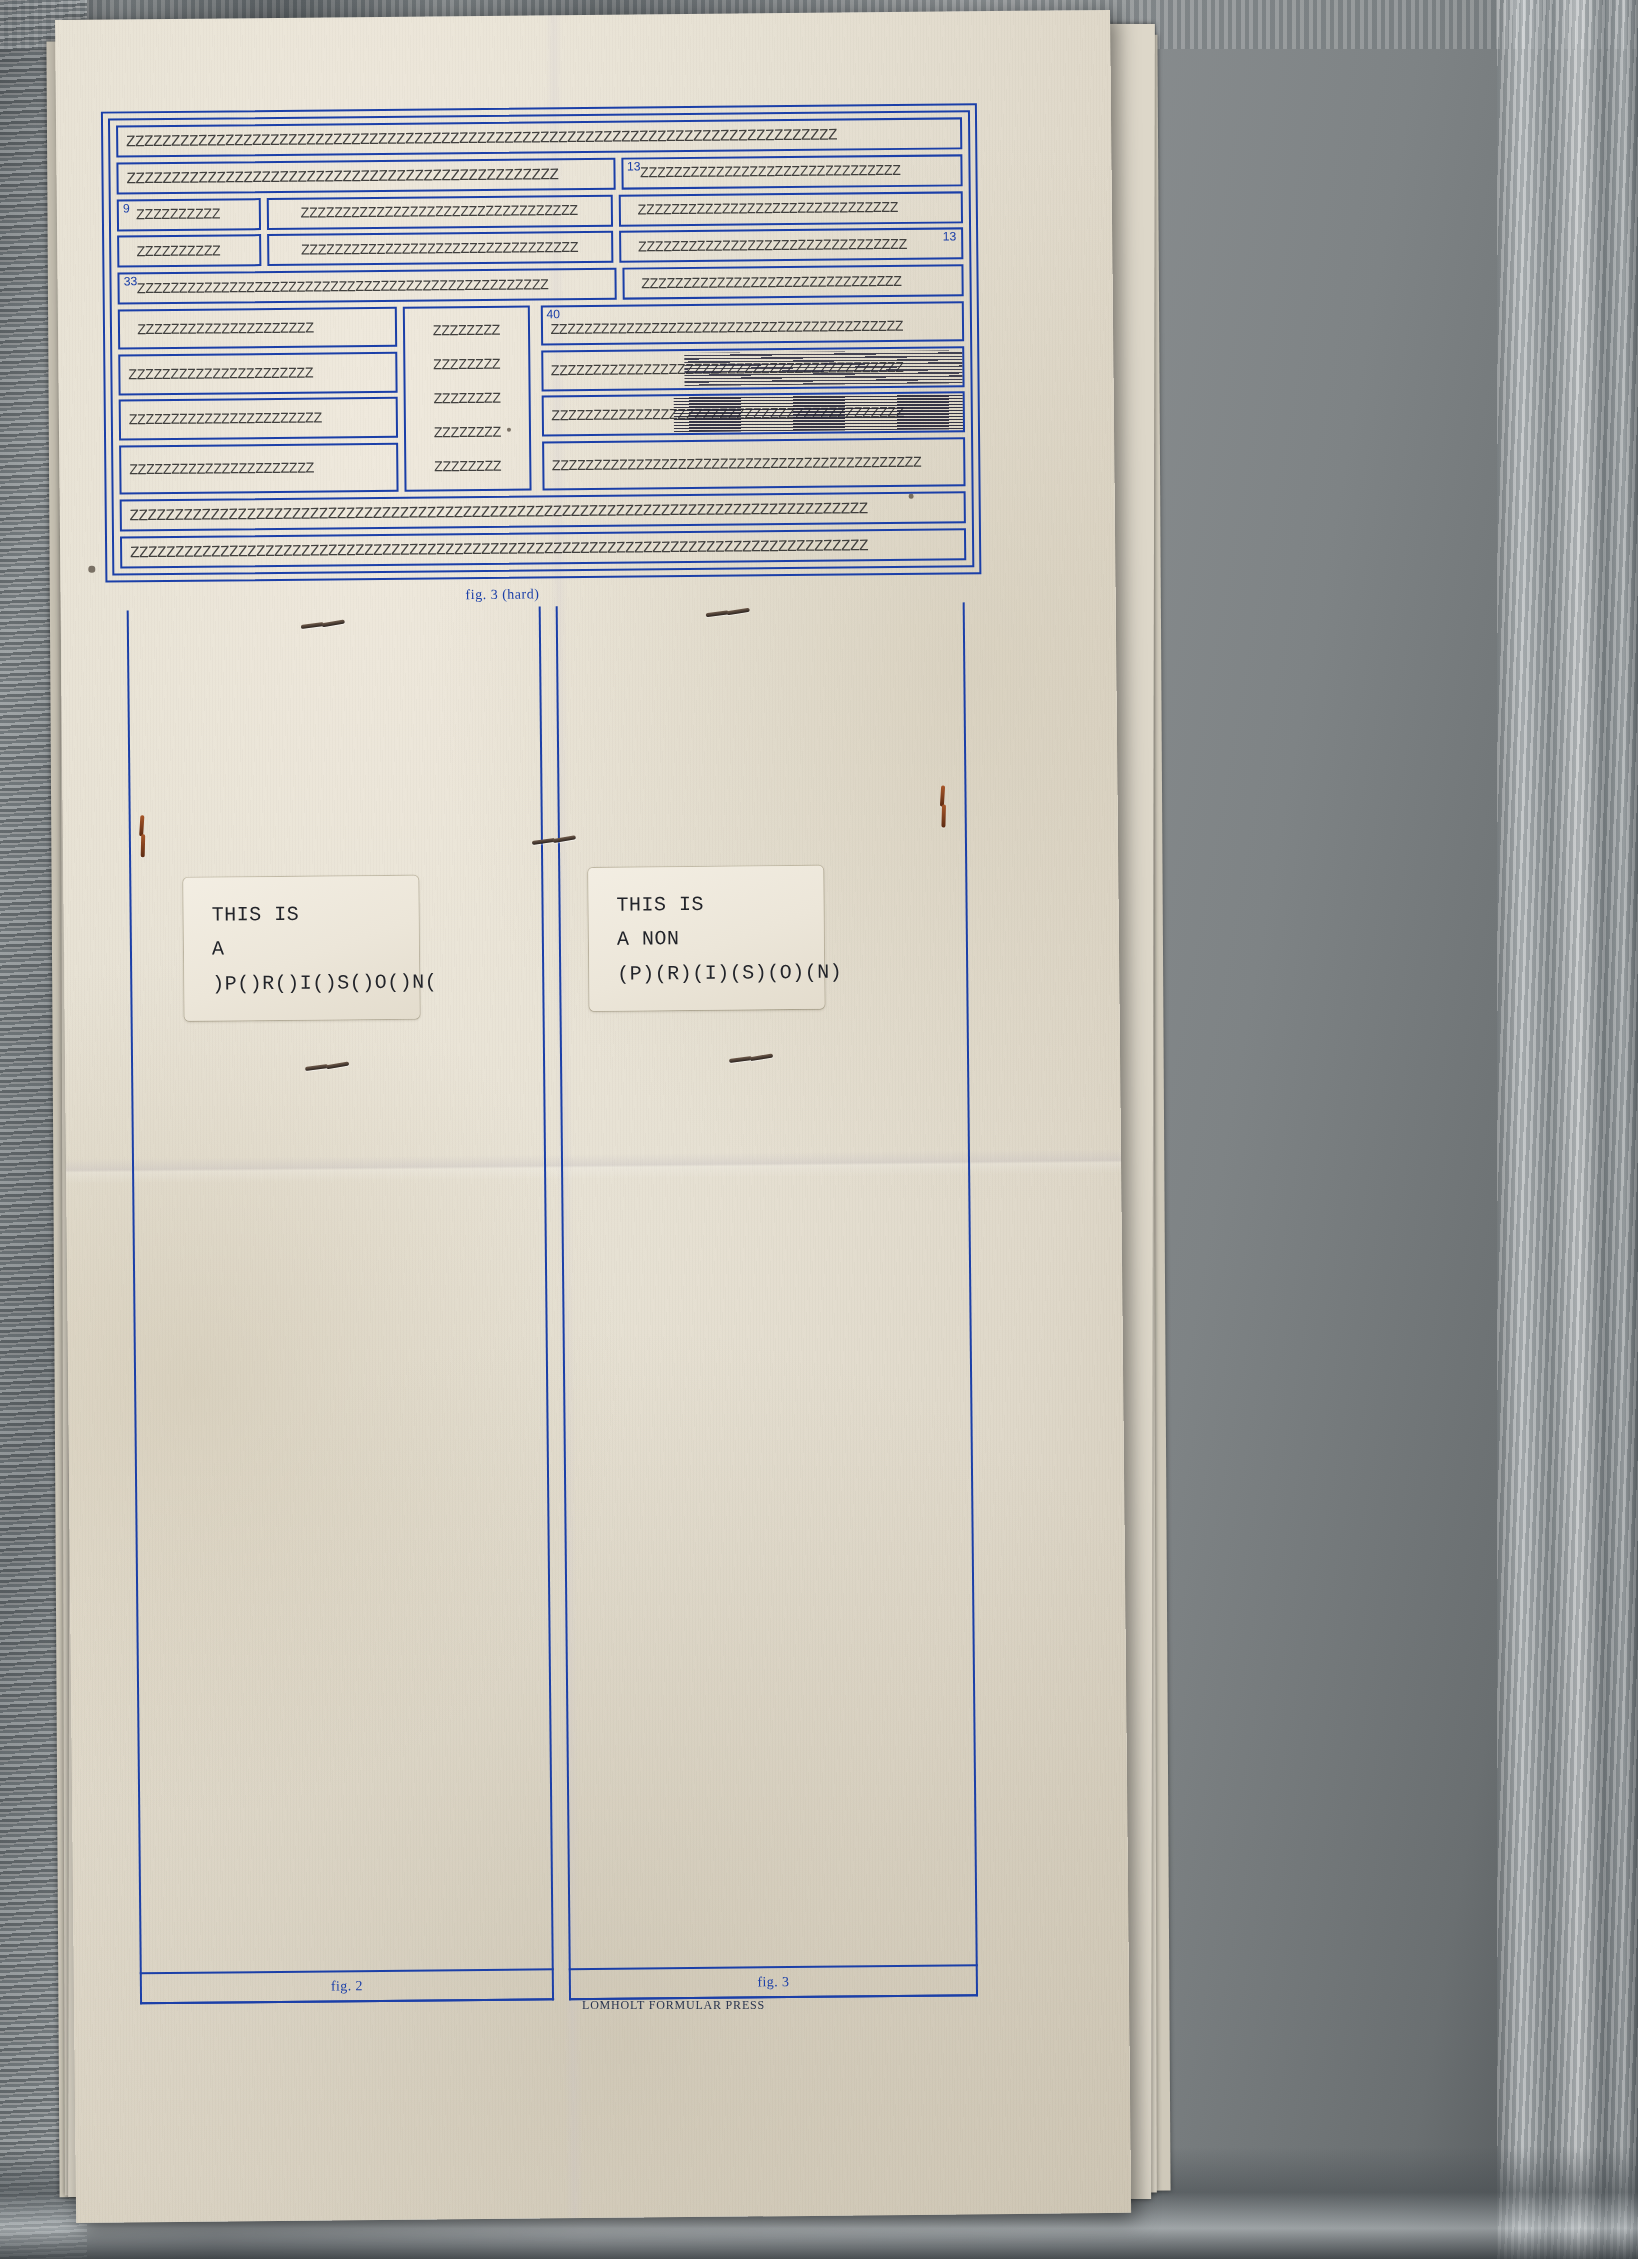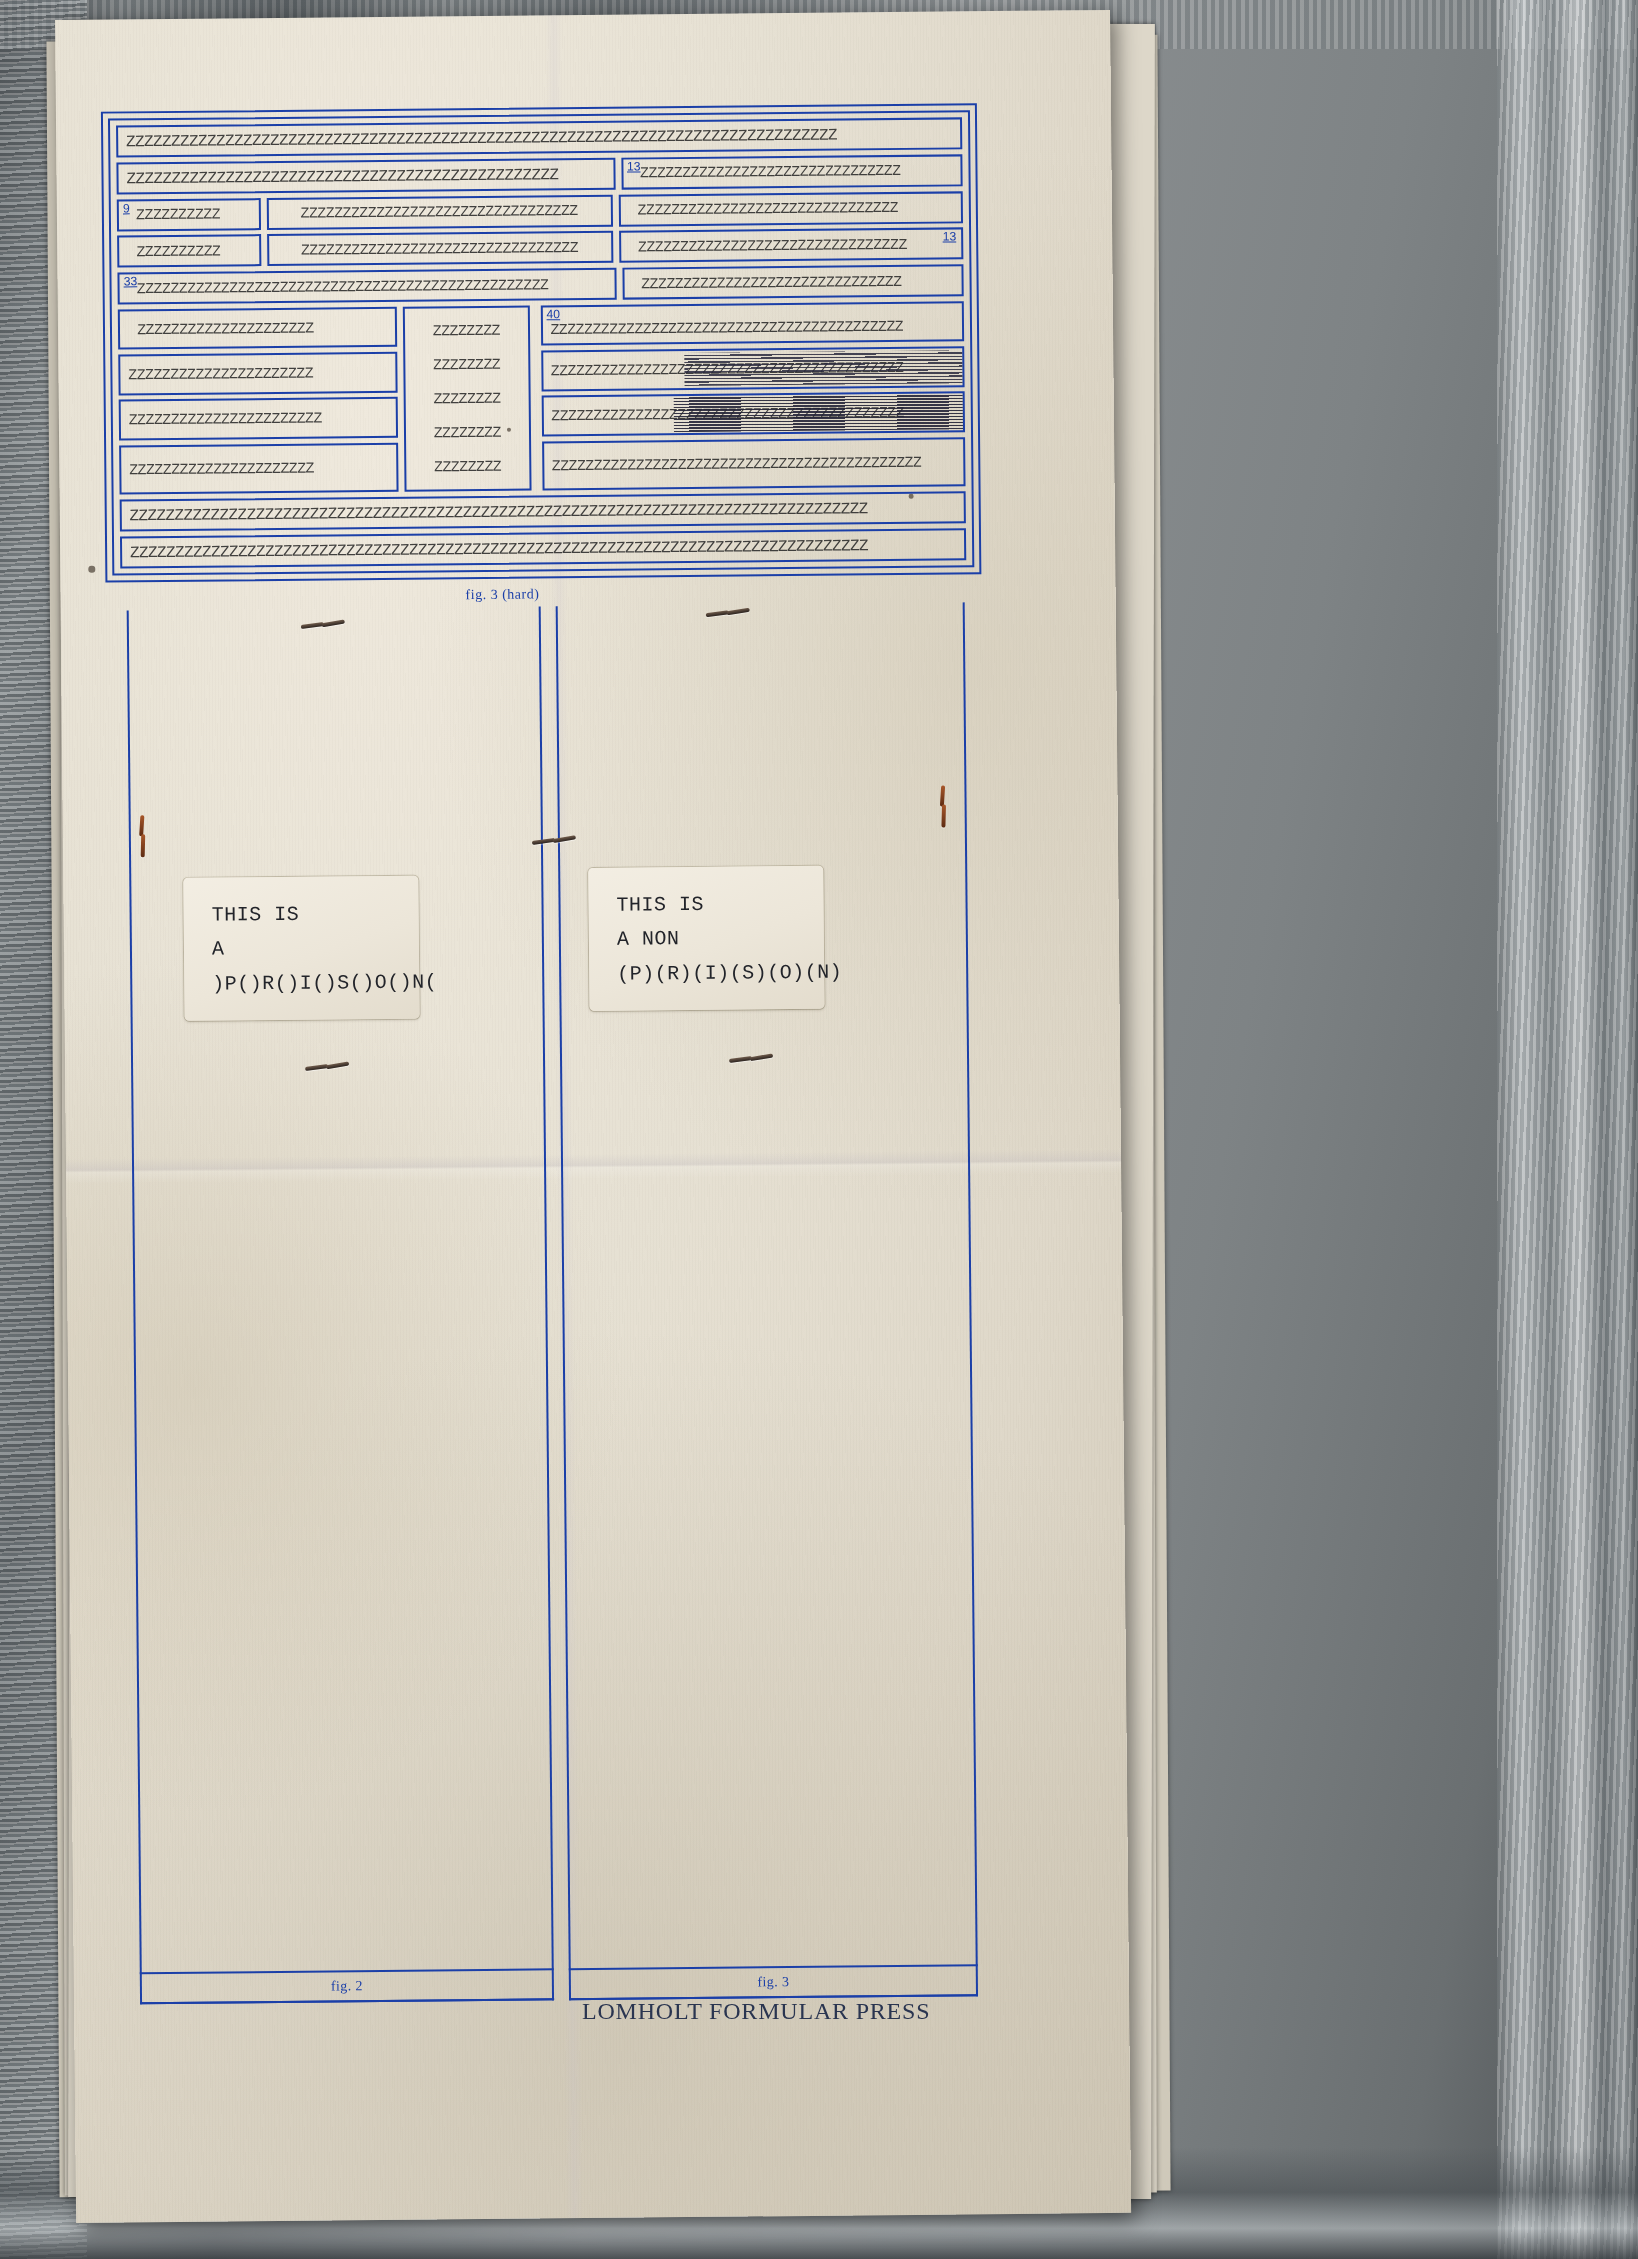--- a/index.html
+++ b/index.html
@@ -145,21 +145,20 @@
     min-height: 32px;
     overflow:hidden;
   }
   .cell .num {
     position:absolute;
     top: 0.9px; left: 3.8px;
     font-family: "Liberation Sans", sans-serif;
     font-size: 12.2px;
     color: #1b3fa8;
     line-height: 1;
-    text-decoration: underline;
   }
   .zfill {
     font-family: "Liberation Mono", monospace;
     font-size: 16px;
     letter-spacing: -0.6px;
     color: #2a2a2a;
     white-space: nowrap;
     overflow: hidden;
     opacity: .88;
     transform: translateY(0.9px);
@@ -265,21 +264,21 @@
   .staple.vert { width: 11.3px; height: 43px; }
   .staple.vert i.a { left:3.8px; top:0;  width:3.8px; height:21px; transform: rotate(4deg); }
   .staple.vert i.b { left:4.7px; top:19px; width:3.8px; height:22.6px; transform: rotate(2deg); }
 
   
   #imprint {
     position:absolute;
     left: 582px;
     top: 1998px;
     font-family: "Liberation Serif", serif;
-    font-size: 24px;
+    font-size: 12px;
     letter-spacing: 0.8px;
     color: #2a3550;
   }
 
   
   .speck { position:absolute; background:#4a4034; border-radius:50%; opacity:.7; }
 </style>
 </head>
 <body>
 

